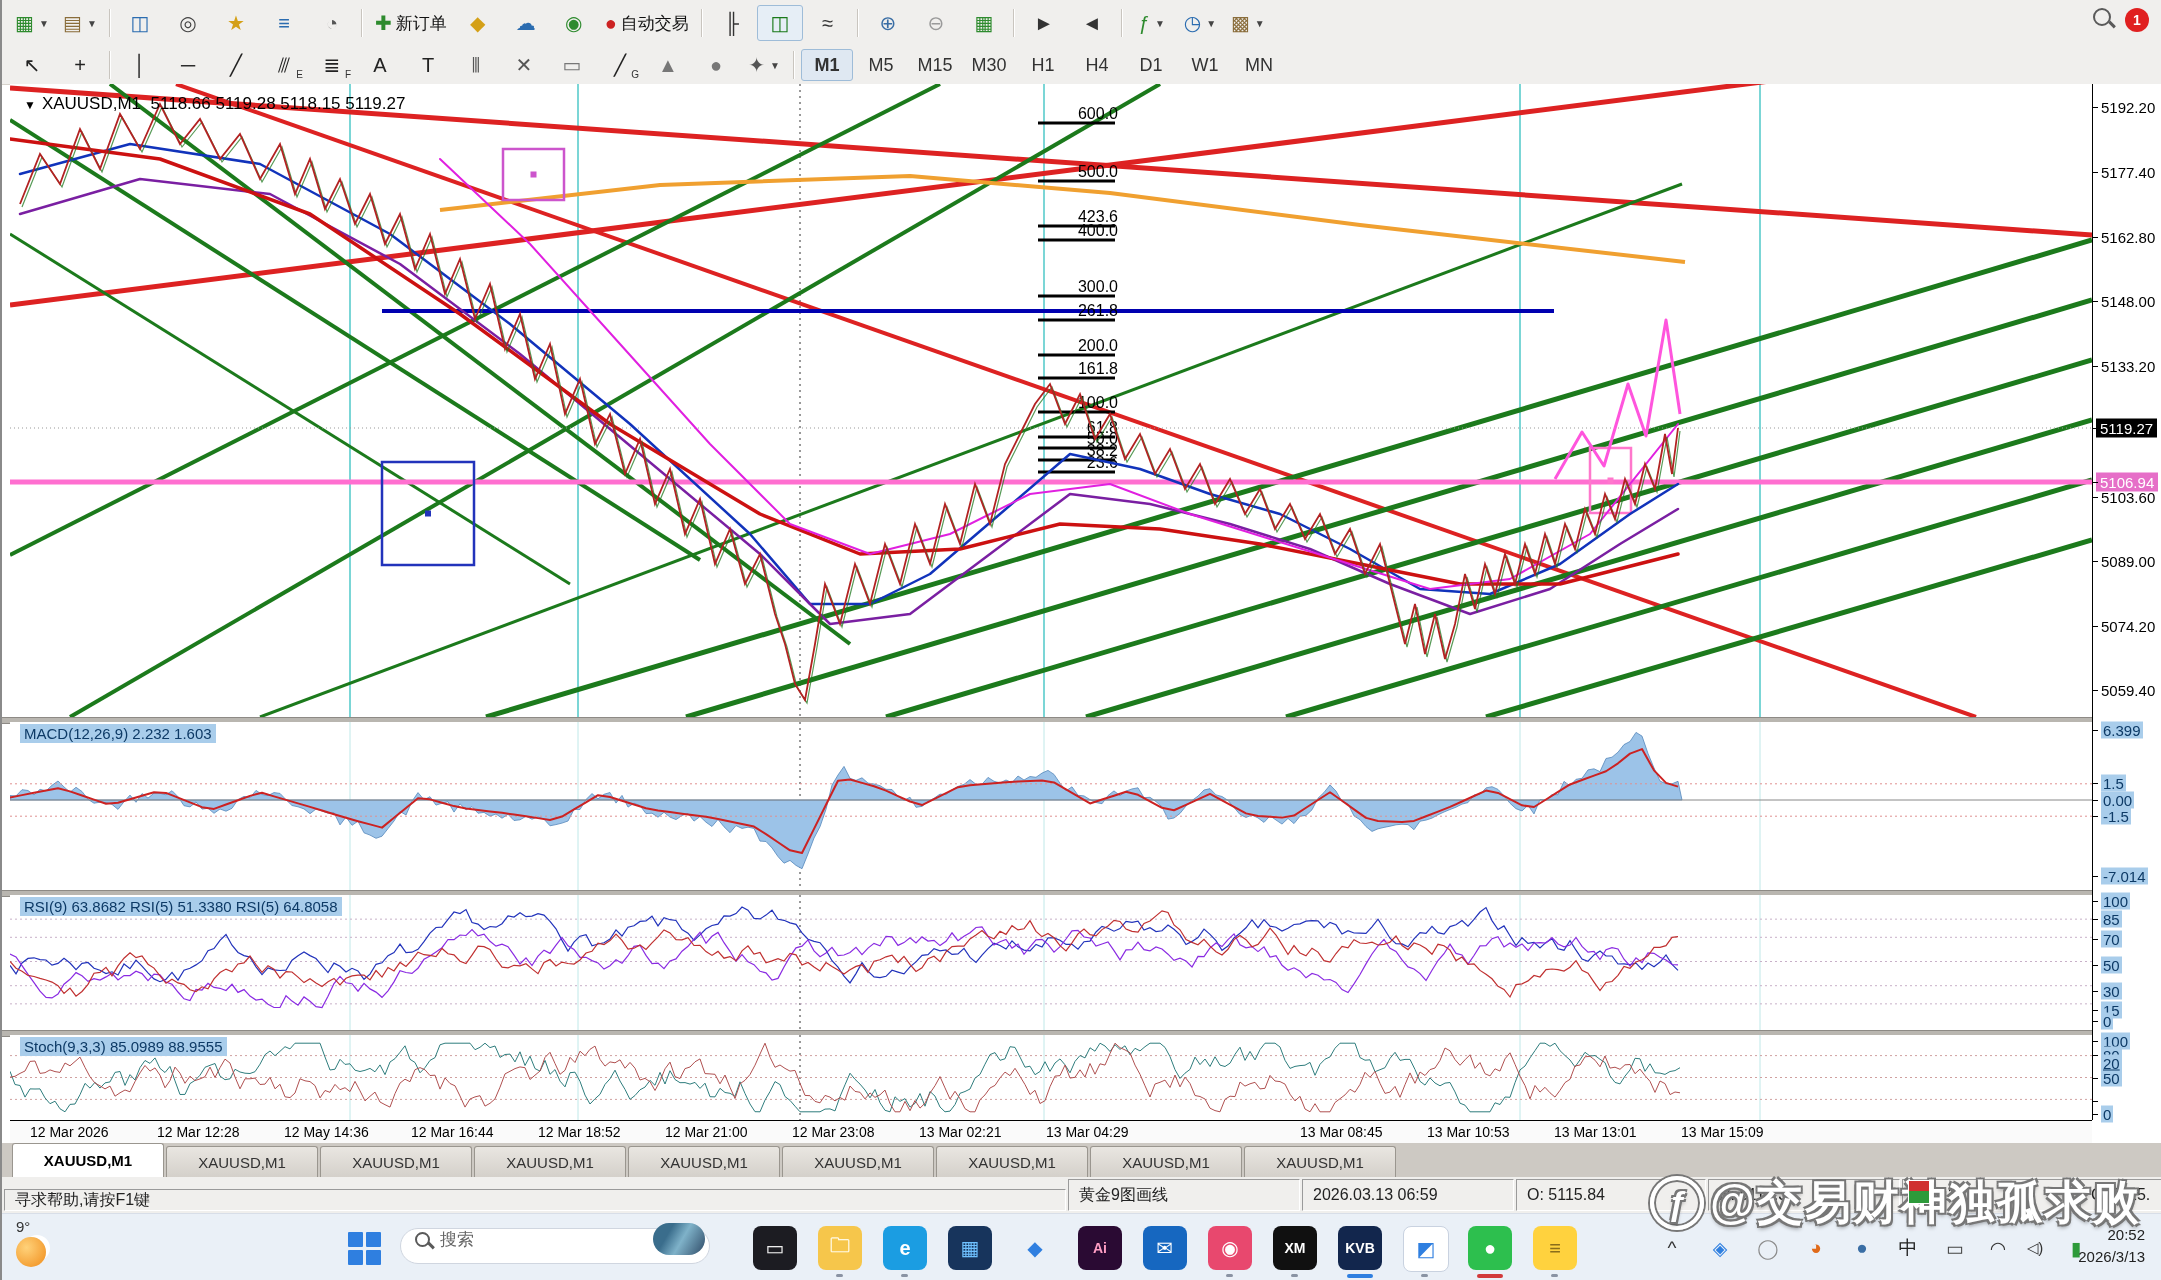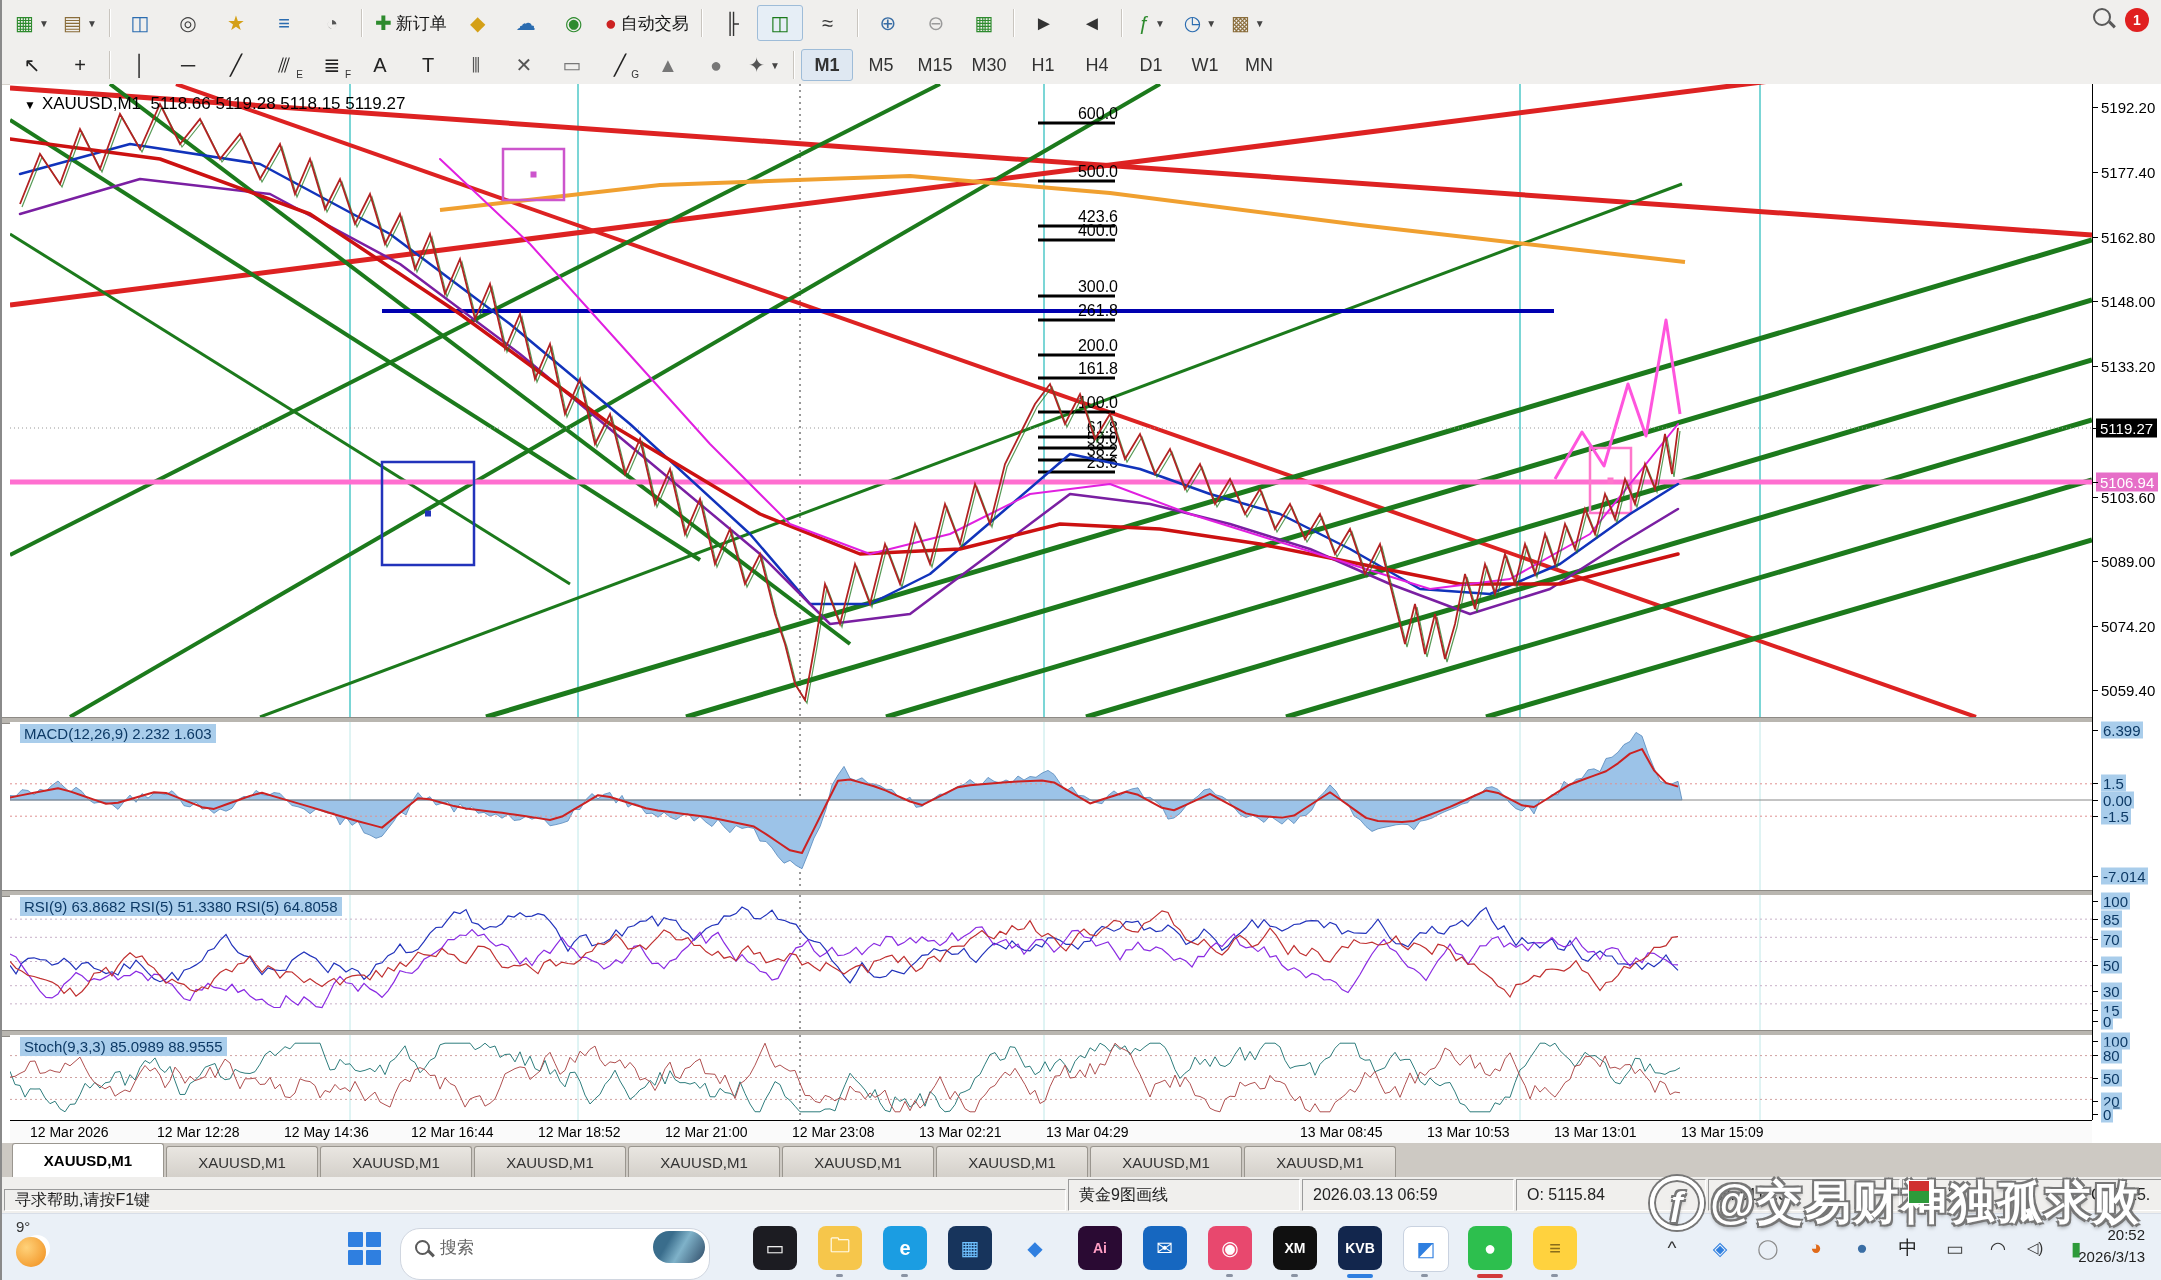--- a/index.html
+++ b/index.html
@@ -47,21 +47,21 @@
     text-shadow:-2px -2px 0 #777,2px -2px 0 #777,-2px 2px 0 #777,2px 2px 0 #777,0 3px 4px rgba(0,0,0,.4);}
   #watermark .flogo{width:46px;height:46px;border:4px solid #fff;border-radius:50%;display:flex;align-items:center;justify-content:center;font-size:34px;font-style:italic;box-shadow:0 0 0 2px #777, inset 0 0 0 2px #777;}
   #watermark .wtext{font-size:46px;letter-spacing:2px;}
   #watermark .emblem{width:20px;height:22px;background:linear-gradient(#d03030 45%,#2d9a3a 45%);border:1px solid #fff;position:absolute;left:258px;top:8px;}
   
   #taskbar{position:absolute;left:0;top:1213px;width:2161px;height:67px;background:#eaf0f7;border-top:1px solid #d8dee8;display:flex;align-items:center;}
   #weather{position:absolute;left:14px;top:4px;width:70px;font-size:15px;color:#333;}
   #weather .wsun{width:30px;height:30px;border-radius:50%;background:radial-gradient(circle at 35% 35%,#ffd27a,#f08c1a);margin-top:2px;box-shadow:6px -4px 0 -2px #fff;}
   #startbtn{position:absolute;left:344px;top:16px;width:36px;height:36px;display:grid;grid-template-columns:15px 15px;grid-template-rows:15px 15px;gap:3px;place-content:center;}
   #startbtn span{background:#2f7fe0;border-radius:1px;}
-  #searchbox{position:absolute;left:398px;top:14px;width:310px;height:52px;background:#fff;border:1px solid #d0d6e0;border-radius:20px;display:flex;align-items:center;padding:0 4px 14px 14px;box-sizing:border-box;gap:10px;}
+  #searchbox{position:absolute;left:398px;top:14px;width:310px;height:36px;background:#fff;border:1px solid #d0d6e0;border-radius:20px;display:flex;align-items:center;padding:0 4px 14px 14px;box-sizing:border-box;gap:10px;}
   #searchbox .stext{font-size:17px;color:#666;flex:1;}
   #searchbox .simg{width:52px;height:32px;border-radius:16px;background:linear-gradient(120deg,#3a6d8c 30%,#7fb2c9 55%,#2e4a66);}
   .appicon{position:absolute;top:12px;width:44px;height:44px;border-radius:8px;display:flex;align-items:center;justify-content:center;font-size:20px;font-weight:bold;}
   .appdot{position:absolute;top:60px;width:7px;height:3px;border-radius:2px;background:#8a93a3;}
   .appbar{position:absolute;top:60px;width:26px;height:4px;border-radius:2px;}
   .tray{position:absolute;top:20px;font-size:19px;color:#333;display:flex;align-items:center;justify-content:center;width:30px;height:28px;}
   #clockblk{position:absolute;right:18px;top:10px;text-align:right;font-size:15px;color:#222;line-height:1.45;}
   svg{display:block;}
 </style>
 </head>
@@ -410,21 +410,21 @@
       <div class="axlab hl" style="top: 926px;">15</div>
       <div class="axtick" style="top: 926px;"></div>
       <div class="axlab hl" style="top: 937px;">0</div>
       <div class="axtick" style="top: 937px;"></div>
       <div class="axlab hl" style="top: 957px;">100</div>
       <div class="axtick" style="top: 957px;"></div>
       <div class="axlab hl" style="top: 971px;">80</div>
       <div class="axtick" style="top: 971px;"></div>
       <div class="axlab hl" style="top: 994px;">50</div>
       <div class="axtick" style="top: 994px;"></div>
-      <div class="axlab hl" style="top: 1017px; text-decoration: underline;">20</div>
+      <div class="axlab hl" style="top: 979px; text-decoration: underline;">20</div>
       <div class="axtick" style="top: 1017px;"></div>
       <div class="axlab hl" style="top: 1030px;">0</div>
       <div class="axtick" style="top: 1030px;"></div>
     </div>
 
   <div id="timeaxis">
       <div class="tlab" style="left: 20px;">12 Mar 2026</div>
       <div class="tlab" style="left: 147px;">12 Mar 12:28</div>
       <div class="tlab" style="left: 274px;">12 May 14:36</div>
       <div class="tlab" style="left: 401px;">12 Mar 16:44</div>

